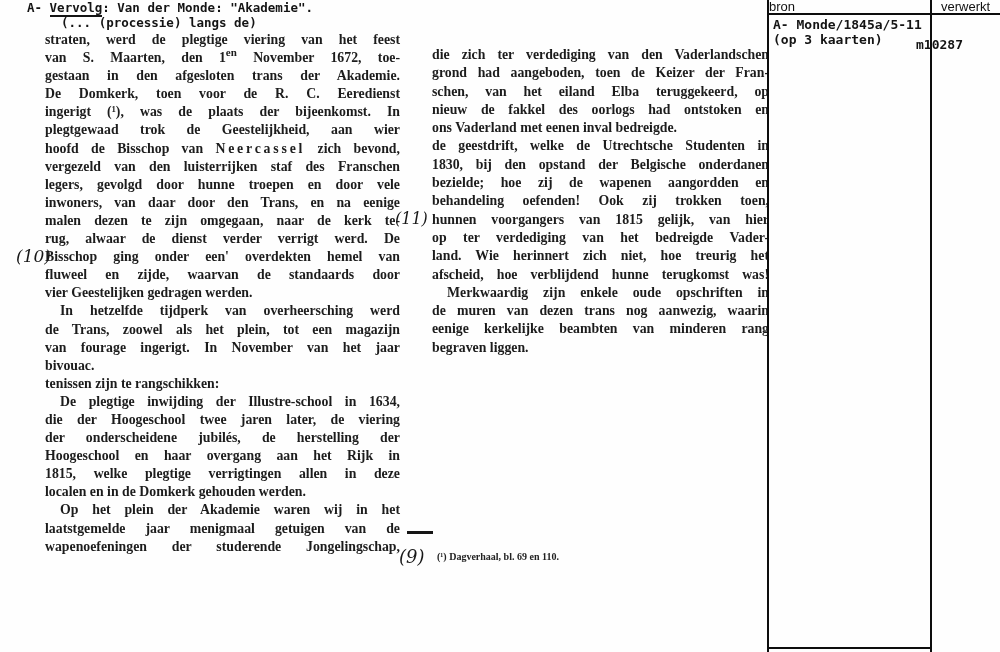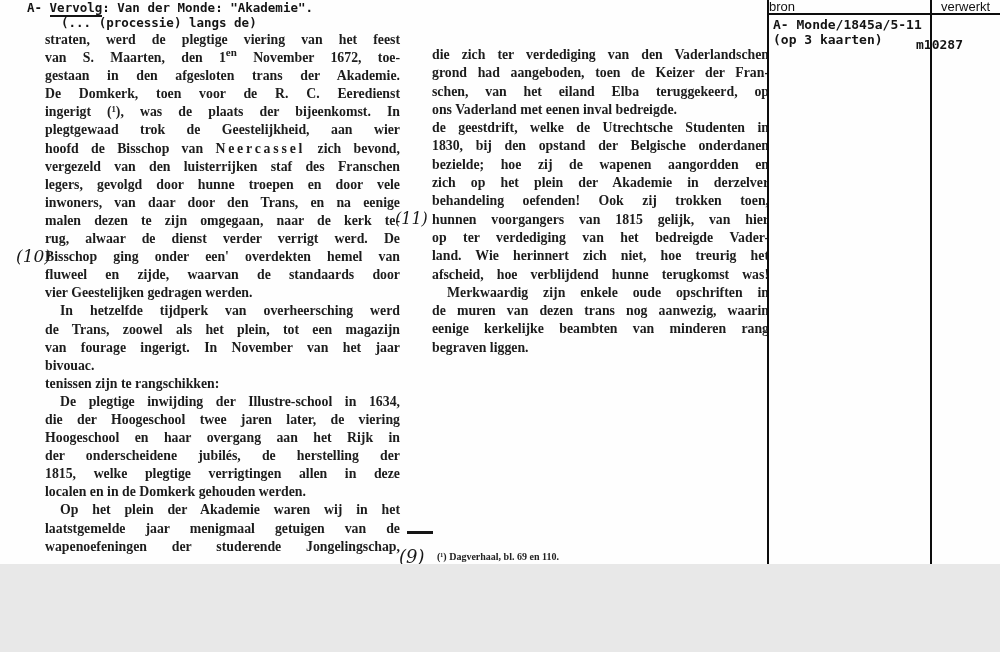--- a/index.html
+++ b/index.html
@@ -1,17 +1,17 @@
 <!DOCTYPE html>
 <html><head>
 <meta charset="utf-8">
 <style>
   html,body { margin:0; padding:0; background:#e8e8e8; }
   .page {
-    position:relative; width:1000px; height:564px; background:#fefefe;
+    position:relative; width:1000px; height:652px; background:#fefefe;
     overflow:hidden; font-family:"Liberation Serif", serif; color:#1b1b1b;
   }
   
   .typew { font-family:"DejaVu Sans Mono", monospace; font-weight:bold; color:#141414; }
   .header-annot { position:absolute; left:27px; top:1px; font-size:12.5px; line-height:14.5px; white-space:nowrap; }
   .header-annot .ul { border-bottom:2px solid #141414; padding-bottom:0px; }
   .header-annot .h2 { margin-left:34px; }
 
   
   .col { position:absolute; font-weight:bold; font-size:13.8px; color:#1c1c1c; }
@@ -72,37 +72,37 @@
       <div class="line">Bisschop ging onder een' overdekten hemel van</div>
       <div class="line">fluweel en zijde, waarvan de standaards door</div>
       <div class="line end">vier Geestelijken gedragen werden.</div>
       <div class="line indent">In hetzelfde tijdperk van overheersching werd</div>
       <div class="line">de Trans, zoowel als het plein, tot een magazijn</div>
       <div class="line">van fourage ingerigt.  In November van het jaar</div>
       <div class="line end">bivouac.</div>
       <div class="line end">tenissen zijn te rangschikken:</div>
       <div class="line indent">De plegtige inwijding der Illustre-school in 1634,</div>
       <div class="line">die der Hoogeschool twee jaren later, de viering</div>
+      <div class="line">der onderscheidene jubilés, de herstelling der</div>
       <div class="line">Hoogeschool en haar overgang aan het Rijk in</div>
-      <div class="line">der onderscheidene jubilés, de herstelling der</div>
       <div class="line">1815, welke plegtige verrigtingen allen in deze</div>
       <div class="line end">localen en in de Domkerk gehouden werden.</div>
       <div class="line indent">Op het plein der Akademie waren wij in het</div>
       <div class="line">laatstgemelde jaar menigmaal getuigen van de</div>
       <div class="line">wapenoefeningen der studerende Jongelingschap,</div>
     </div>
   <div class="col right">
       <div class="line">die zich ter verdediging van den Vaderlandschen</div>
       <div class="line">grond had aangeboden, toen de Keizer der Fran-</div>
       <div class="line">schen, van het eiland Elba teruggekeerd, op</div>
+      <div class="line">nieuw de fakkel des oorlogs had ontstoken en</div>
       <div class="line end">ons Vaderland met eenen inval bedreigde.</div>
       <div class="line">de geestdrift, welke de Utrechtsche Studenten in</div>
       <div class="line">1830, bij den opstand der Belgische onderdanen</div>
       <div class="line">bezielde; hoe zij de wapenen aangordden en</div>
-      <div class="line">zich op het plein der Akademie in derzelver</div>
       <div class="line">behandeling oefenden!  Ook zij trokken toen,</div>
       <div class="line">hunnen voorgangers van 1815 gelijk, van hier</div>
       <div class="line">op ter verdediging van het bedreigde Vader-</div>
       <div class="line">land.  Wie herinnert zich niet, hoe treurig het</div>
       <div class="line">afscheid, hoe verblijdend hunne terugkomst was!</div>
       <div class="line indent">Merkwaardig zijn enkele oude opschriften in</div>
       <div class="line">de muren van dezen trans nog aanwezig, waarin</div>
       <div class="line">eenige kerkelijke beambten van minderen rang</div>
       <div class="line end">begraven liggen.</div>
     </div>

